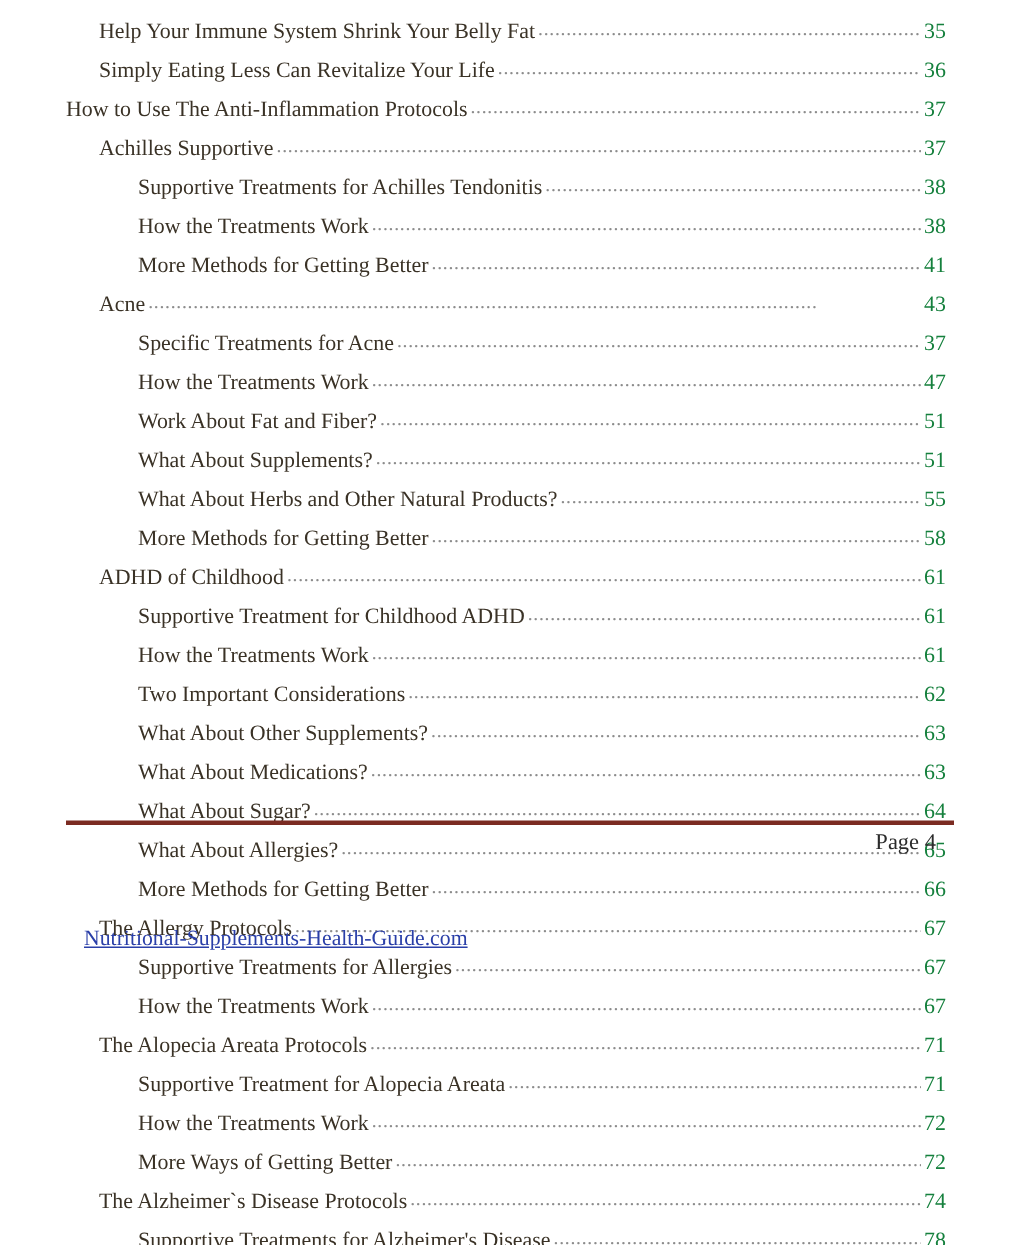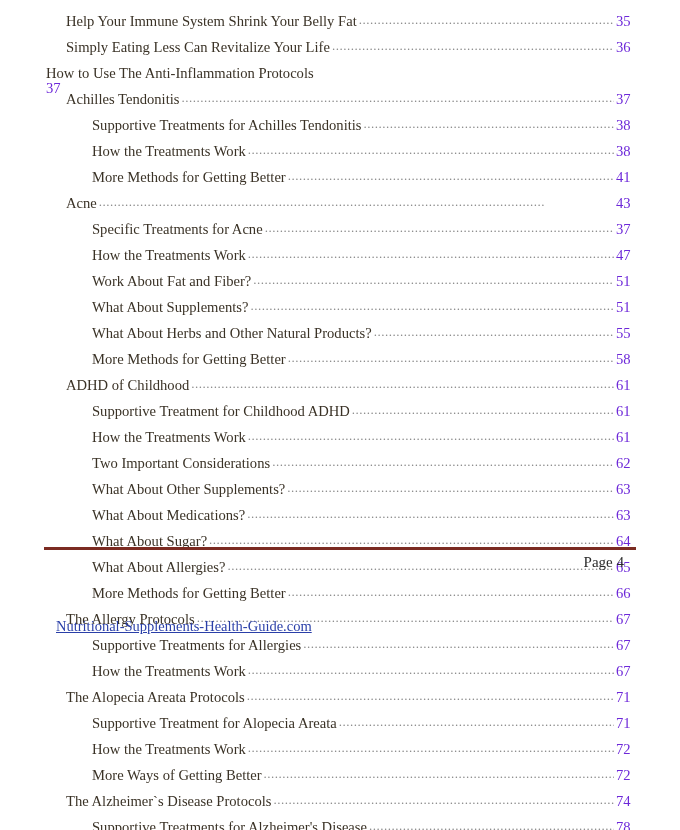--- a/index.html
+++ b/index.html
@@ -41,27 +41,27 @@
     overflow: hidden;
     margin: 0 2px 0 2px;
     position: relative;
     top: -2px;
     color: #8c8c8c;
     font-size: 13px;
     letter-spacing: 0.5px;
   }
   .toc-entry .page-num {
     flex: 0 0 auto;
-    color: #6d28d9;
+    color: #15803d;
     min-width: 20px;
     text-align: left;
     font-family: Liberation Serif, serif;
   }
   
-  .lvl-0 { padding-left: 0px; flex-direction: column; }
+  .lvl-0 { padding-left: 0px; }
   .lvl-1 { padding-left: 22px; }
   .lvl-2 { padding-left: 48px; }
 
   .lvl-0 .label { color: #3a3226; }
   .lvl-1 .label { color: #3a3226; }
   .lvl-2 .label { color: #3a3226; }
 
   .footer {
     position: absolute;
     left: 44px;
@@ -111,21 +111,21 @@
         <span class="label">Simply Eating Less Can Revitalize Your Life</span>
         <span class="dots">.......................................................................................................................</span>
         <span class="page-num">36</span>
       </div>
       <div class="toc-entry lvl-0">
         <span class="label">How to Use The Anti-Inflammation Protocols</span>
         <span class="dots">.......................................................................................................................</span>
         <span class="page-num">37</span>
       </div>
       <div class="toc-entry lvl-1">
-        <span class="label">Achilles Tendonitis</span>
+        <span class="label">Achilles Supportive</span>
         <span class="dots">.......................................................................................................................</span>
         <span class="page-num">37</span>
       </div>
       <div class="toc-entry lvl-2">
         <span class="label">Supportive Treatments for Achilles Tendonitis</span>
         <span class="dots">.......................................................................................................................</span>
         <span class="page-num">38</span>
       </div>
       <div class="toc-entry lvl-2">
         <span class="label">How the Treatments Work</span>

